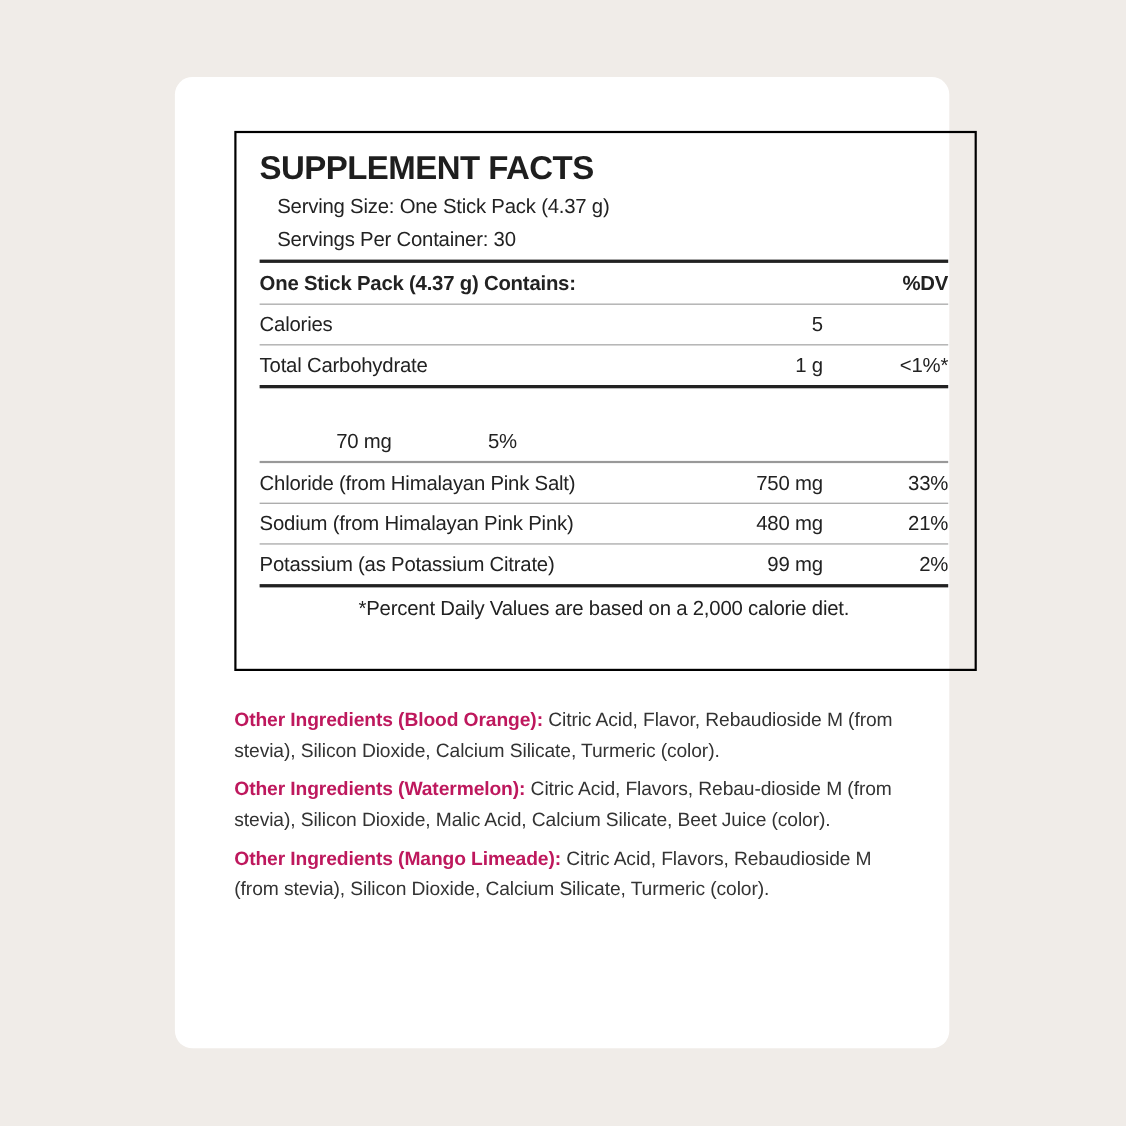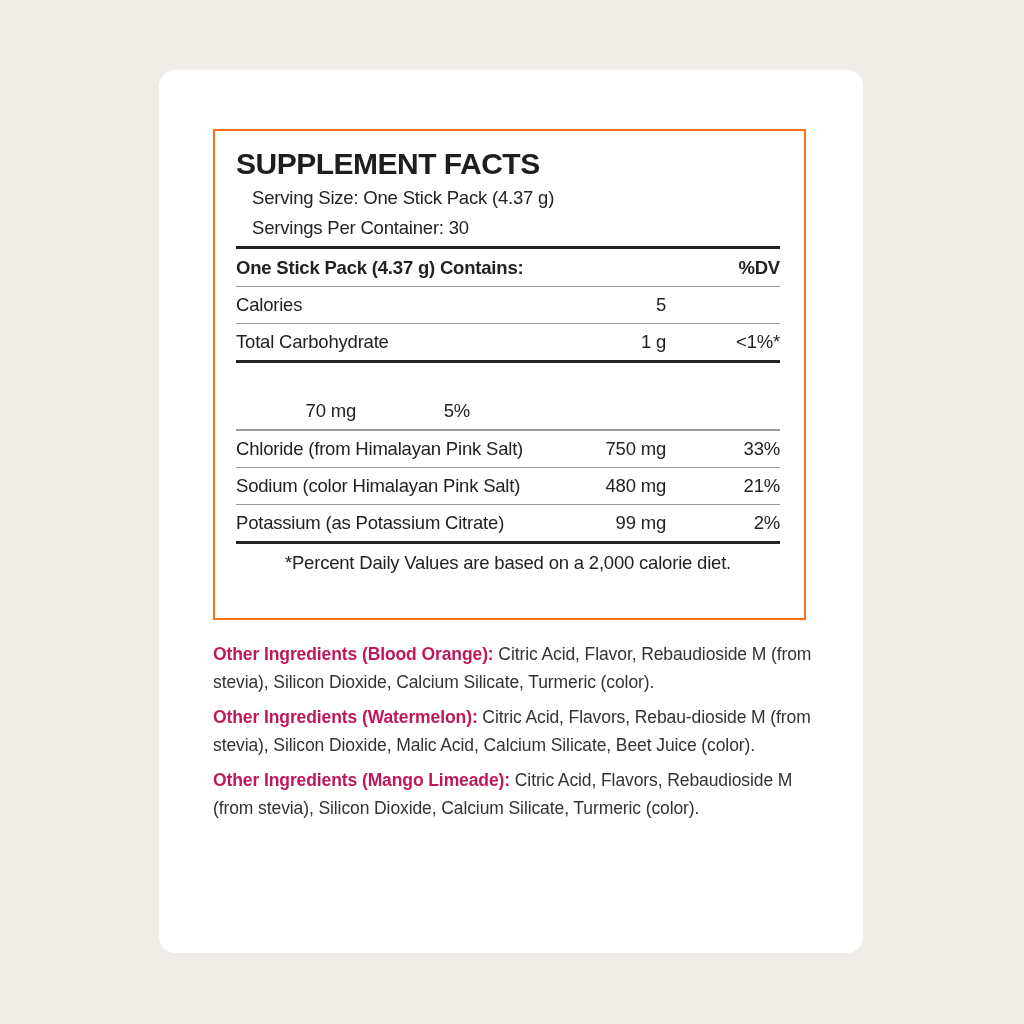--- a/index.html
+++ b/index.html
@@ -13,23 +13,23 @@
   }
   .card {
     position: absolute;
     left: 159px; top: 70px;
     width: 704px; height: 883px;
     background: #ffffff;
     border-radius: 16px;
   }
   .facts {
     position: absolute;
-    left: 54px; top: 59px;
-    width: 593px; height: 491px;
-    border: 2px solid #f97316;
+    left: 54px; top: 49px;
+    width: 675px; height: 491px;
+    border: 2px solid #000000;
     box-sizing: border-box;
   }
   .facts-inner {
     position: absolute;
     left: 21px; top: 14px; right: 24px;
   }
   .title {
     font-weight: bold;
     font-size: 30px;
     letter-spacing: -0.5px;
@@ -119,21 +119,21 @@
       <div class="rule-thin"></div>
 
       <div class="row">
         <span class="name">Chloride (from Himalayan Pink Salt)</span>
         <span class="amt">750 mg</span>
         <span class="dv">33%</span>
       </div>
       <div class="rule-thin"></div>
 
       <div class="row">
-        <span class="name">Sodium (color Himalayan Pink Salt)</span>
+        <span class="name">Sodium (from Himalayan Pink Pink)</span>
         <span class="amt">480 mg</span>
         <span class="dv">21%</span>
       </div>
       <div class="rule-thin"></div>
 
       <div class="row">
         <span class="name">Potassium (as Potassium Citrate)</span>
         <span class="amt">99 mg</span>
         <span class="dv">2%</span>
       </div>

